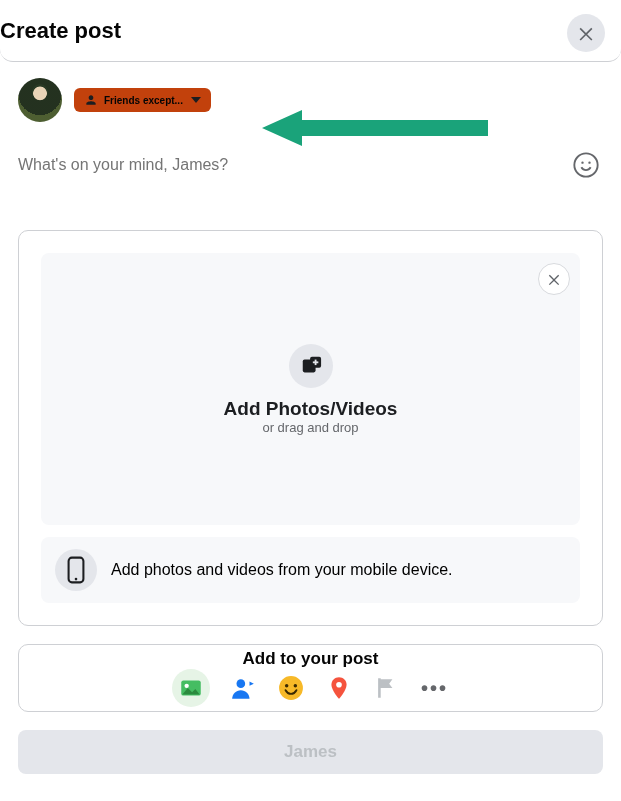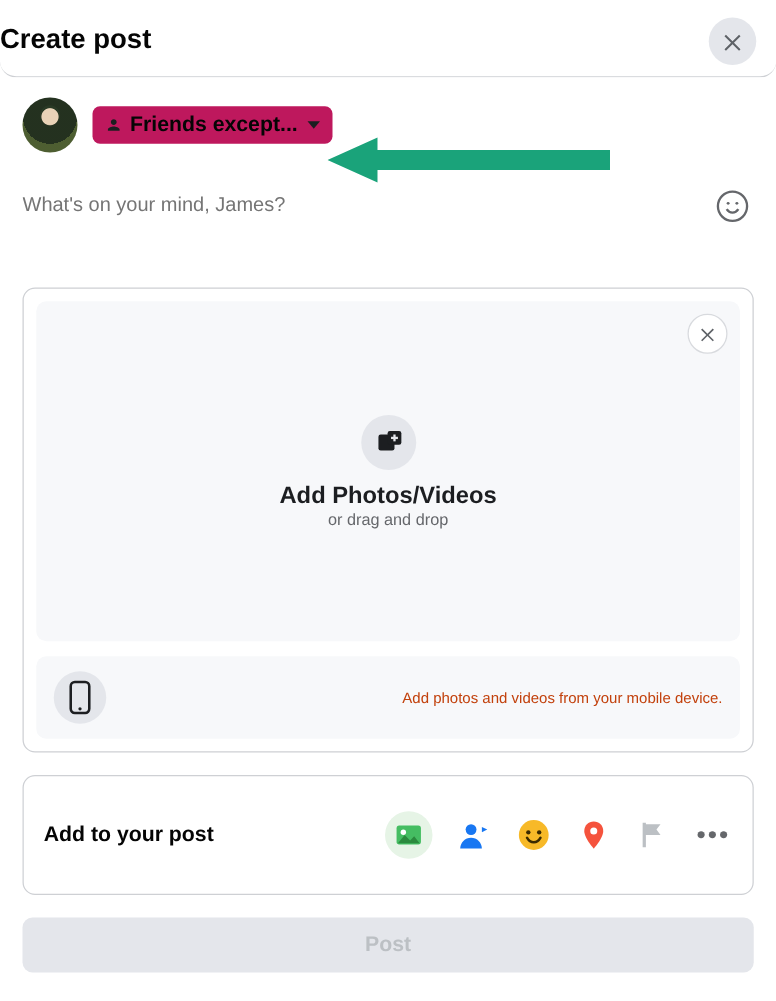--- a/index.html
+++ b/index.html
@@ -49,22 +49,22 @@
       flex-shrink: 0;
     }
     .avatar::after{
       content:""; position:absolute; inset:0;
       background: radial-gradient(circle at 50% 32%, rgba(0,0,0,0) 0 20%, rgba(0,0,0,.15) 22% 100%);
     }
     .user-col { display: flex; flex-direction: column; gap: 6px; }
     .user-name { font-size: 17px; font-weight: 600; color: #050505; }
     .audience-chip {
       display: inline-flex; align-items: center; gap: 6px;
-      background: #be185d; border: none; border-radius: 6px;
-      padding: 5px 10px; font-size: 17px; font-weight: 600;
+      background: #c2410c; border: none; border-radius: 6px;
+      padding: 5px 10px; font-size: 10px; font-weight: 600;
       color: #050505; cursor: pointer; width: fit-content;
     }
     .audience-chip svg.ppl { width: 14px; height: 14px; fill: #1c1e21; }
     .audience-chip .caret {
       width: 0; height: 0;
       border-left: 5px solid transparent;
       border-right: 5px solid transparent;
       border-top: 6px solid #1c1e21;
       margin-left: 2px;
     }
@@ -87,21 +87,21 @@
       width: 34px; height: 34px; border-radius: 50%;
       display:flex; align-items:center; justify-content:center;
       cursor:pointer; border:none; background:transparent;
       flex-shrink:0;
     }
     .emoji-btn svg { width: 28px; height: 28px; stroke:#65676b; fill:none; stroke-width:1.6; }
     .media-card {
       margin-top: 48px;
       border: 1px solid #ced0d4;
       border-radius: 10px;
-      padding: 10px;
+      padding: 22px;
     }
     .dropzone {
       position: relative;
       background: #f7f8fa;
       border-radius: 8px;
       height: 272px;
       display: flex; flex-direction: column;
       align-items: center; justify-content: center;
       cursor: pointer;
     }
@@ -129,31 +129,31 @@
       padding: 12px 14px;
       display:flex; align-items:center; gap:14px;
     }
     .mobile-icon {
       width: 42px; height:42px; border-radius:50%;
       background:#e4e6eb;
       display:flex; align-items:center; justify-content:center;
       flex-shrink:0;
     }
     .mobile-icon svg { width:20px; height:28px; fill:#1c1e21; }
-    .mobile-text { flex:1; font-size:12px; color:#c2410c;text-align:right; }
+    .mobile-text { flex:1; font-size:16px; color:#000000; }
     .add-btn {
       background:#e4e6eb; border:none; border-radius:8px;
       padding: 10px 18px; font-size:17px; font-weight:600;
       cursor:pointer; color:#050505;
     }
     .attach-row {
       margin: 18px 18px 0 18px;
       border:1px solid #ced0d4; border-radius:10px;
-      padding: 28px 16px;
-      display:flex; align-items:center; justify-content:space-between;
+      padding: 4px 16px;
+      display:flex; align-items:center; justify-content:space-between;flex-direction:column;
     }
     .attach-label { font-size:17px; font-weight:600; color:#050505; }
     .attach-icons { display:flex; align-items:center; gap:18px; }
     .ai { width:30px; height:30px; display:flex; align-items:center; justify-content:center; cursor:pointer; border:none; background:transparent; }
     .ai.circle-bg { background:#e6f4e6; border-radius:50%; width:38px; height:38px; }
     .ai svg { width:26px; height:26px; }
     .more-dots { color:#65676b; font-size:20px; letter-spacing:2px; font-weight:700; }
     .post-btn {
       margin: 18px 18px 0 18px;
       width: calc(100% - 36px);
@@ -278,16 +278,16 @@
           <path d="M5 4h12l-3 4 3 4H5z" fill="#bcc0c4"></path>
         </svg>
     </button>
     <button class="ai">
       <span class="more-dots">•••</span>
     </button>
   </div>
 </div>
 
 
-<button class="post-btn" disabled="">Post</button>
+<button class="post-btn" disabled="">James</button>
 
 
 
 
 </body></html>

